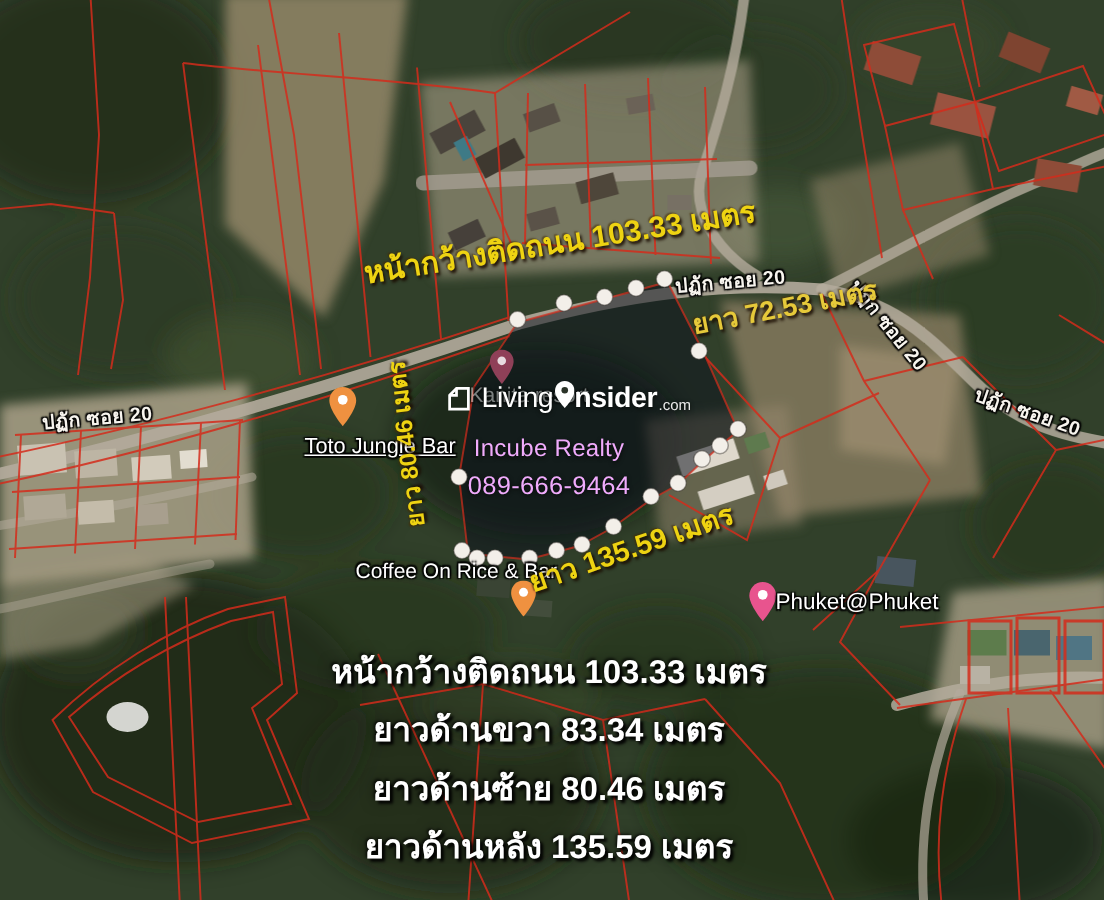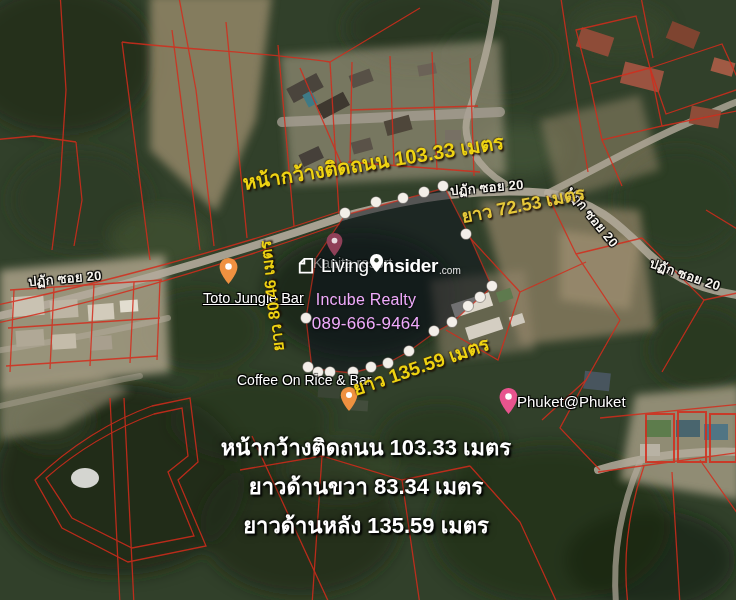--- a/index.html
+++ b/index.html
@@ -267,16 +267,17 @@
       <span class="t2">nsider</span>
       <span class="tld">.com</span>
     </div>
     <div class="wm-line wm-agency">Incube Realty</div>
     <div class="wm-line wm-phone">089-666-9464</div>
   </div>
 
   <div class="summary">
     <div>หน้ากว้างติดถนน 103.33 เมตร</div>
     <div>ยาวด้านขวา 83.34 เมตร</div>
+    <div>ยาวด้านซ้าย 80.46 เมตร</div>
     <div>ยาวด้านหลัง 135.59 เมตร</div>
   </div>
 
 </div>
 
 </body></html>

